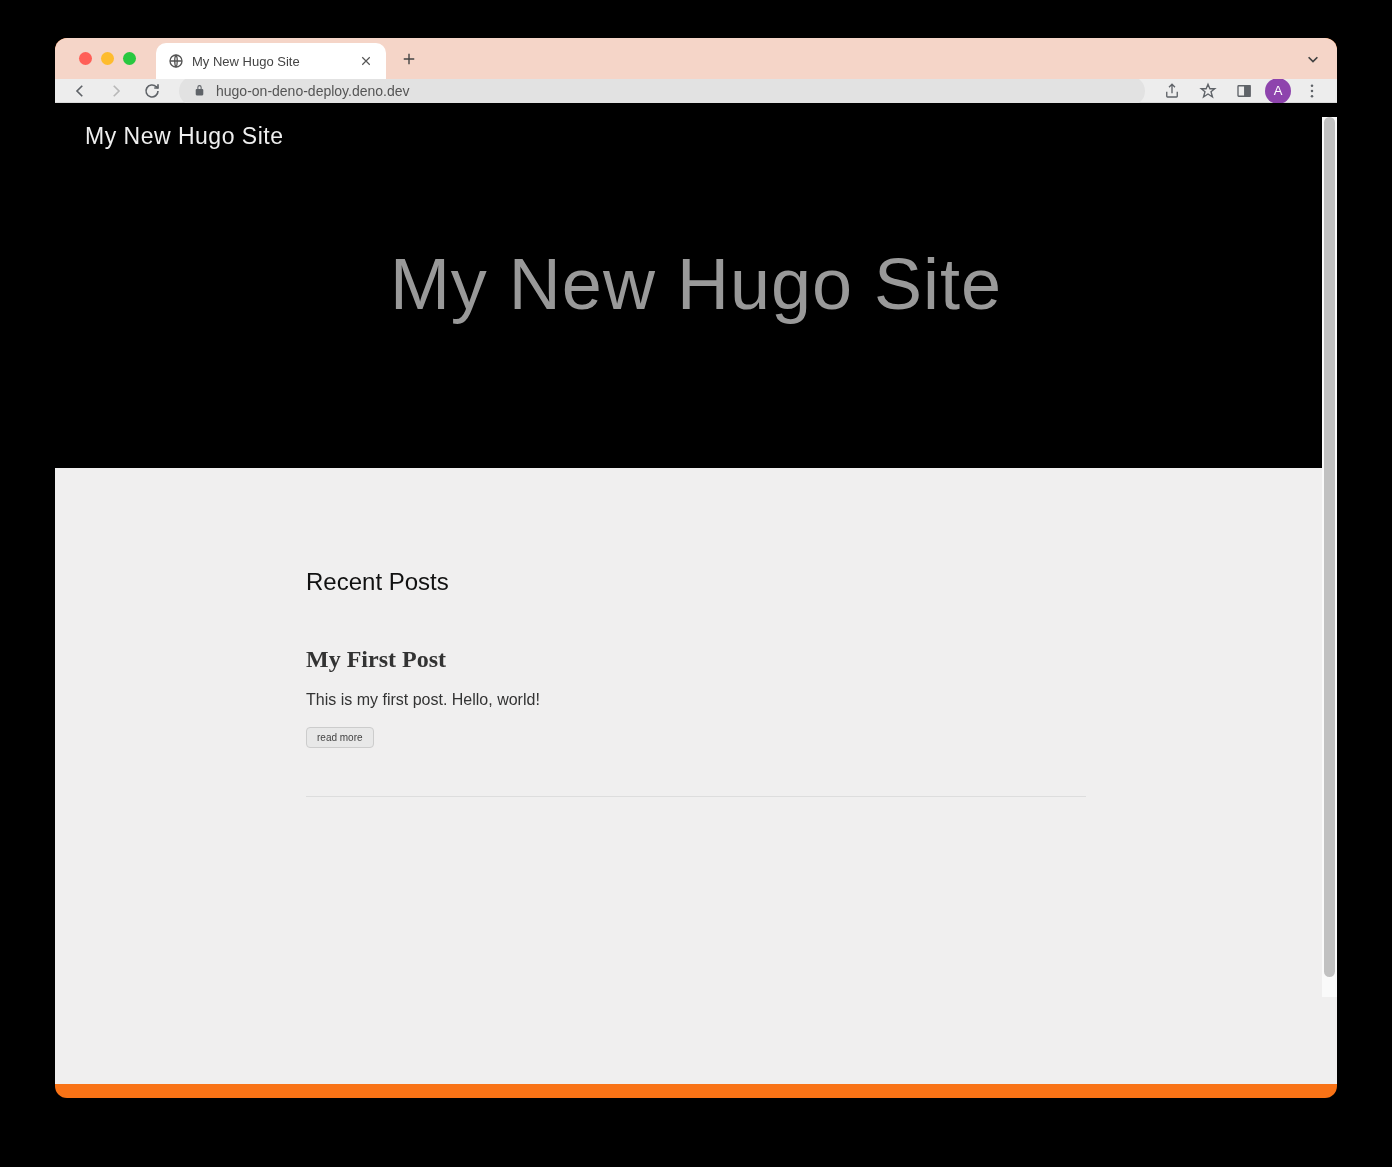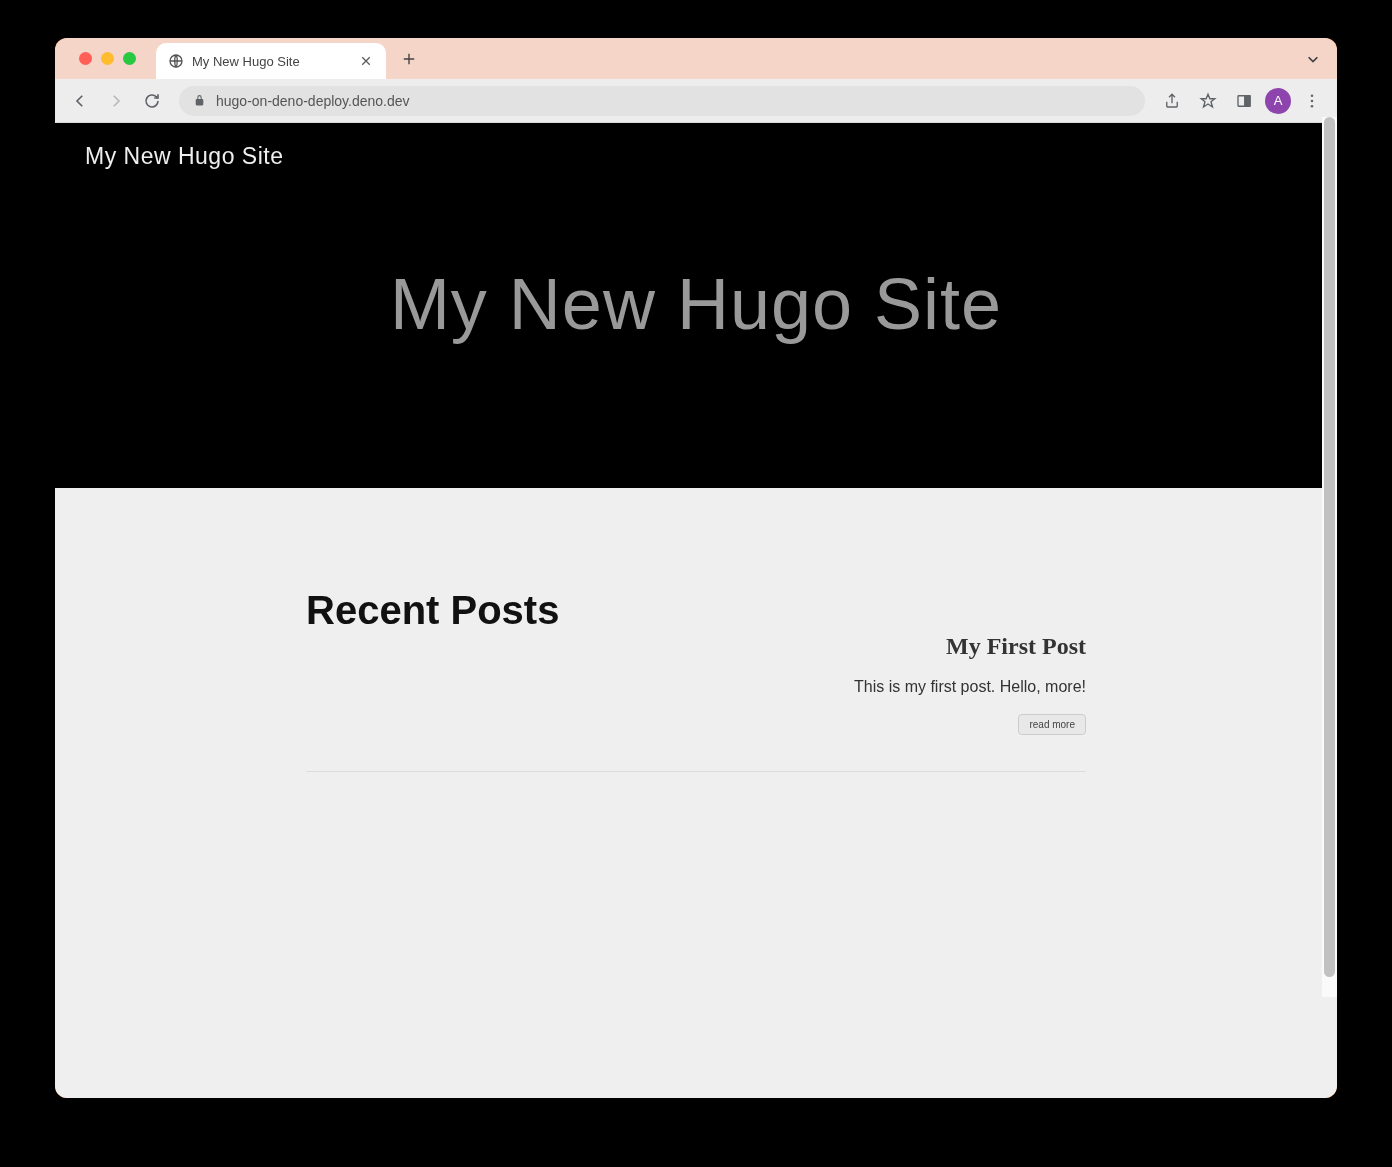--- a/index.html
+++ b/index.html
@@ -97,21 +97,21 @@
       transform: translateY(-50%);
       width: 24px;
       height: 24px;
       display: flex;
       align-items: center;
       justify-content: center;
       color: #444;
       cursor: pointer;
     }
     .toolbar {
-      height: 44px;
+      height: 24px;
       background: #ededed;
       border-bottom: 1px solid #d9d9d9;
       display: flex;
       align-items: center;
       padding: 0 10px;
       gap: 6px;
     }
     .nav-btn {
       width: 30px;
       height: 30px;
@@ -196,28 +196,28 @@
       font-size: 72px;
       font-weight: 200;
       letter-spacing: 1px;
     }
     .main-content {
       max-width: 820px;
       margin: 0 auto;
       padding: 100px 20px 40px;
     }
     .section-heading {
-      font-size: 40px;
-      font-weight: 700;
+      font-size: 24px;
+      font-weight: 400;
       color: #111;
+      margin-bottom: 50px;
     }
     .post {
-      padding-bottom: 36px;
+      padding-bottom: 48px;
       border-bottom: 1px solid #ddd;
-      text-align: right;
     }
     .post-title {
       font-family: Georgia, 'Times New Roman', serif;
       font-size: 24px;
       font-weight: 600;
       color: #333;
       margin-bottom: 18px;
     }
     .post-excerpt {
       font-size: 16px;
@@ -348,21 +348,21 @@
 
   <div class="content-viewport">
     <div class="hero">
       <div class="site-brand">My New Hugo Site</div>
       <div class="hero-title">My New Hugo Site</div>
     </div>
     <div class="main-content">
       <h2 class="section-heading">Recent Posts</h2>
       <article class="post">
         <h3 class="post-title">My First Post</h3>
-        <p class="post-excerpt">This is my first post. Hello, more!</p>
+        <p class="post-excerpt">This is my first post. Hello, world!</p>
         <a class="read-more-btn">read more</a>
       </article>
     </div>
   </div>
 
   <div class="scrollbar-artifact">
     <div class="scrollbar-thumb"></div>
   </div>
 
 </div>

